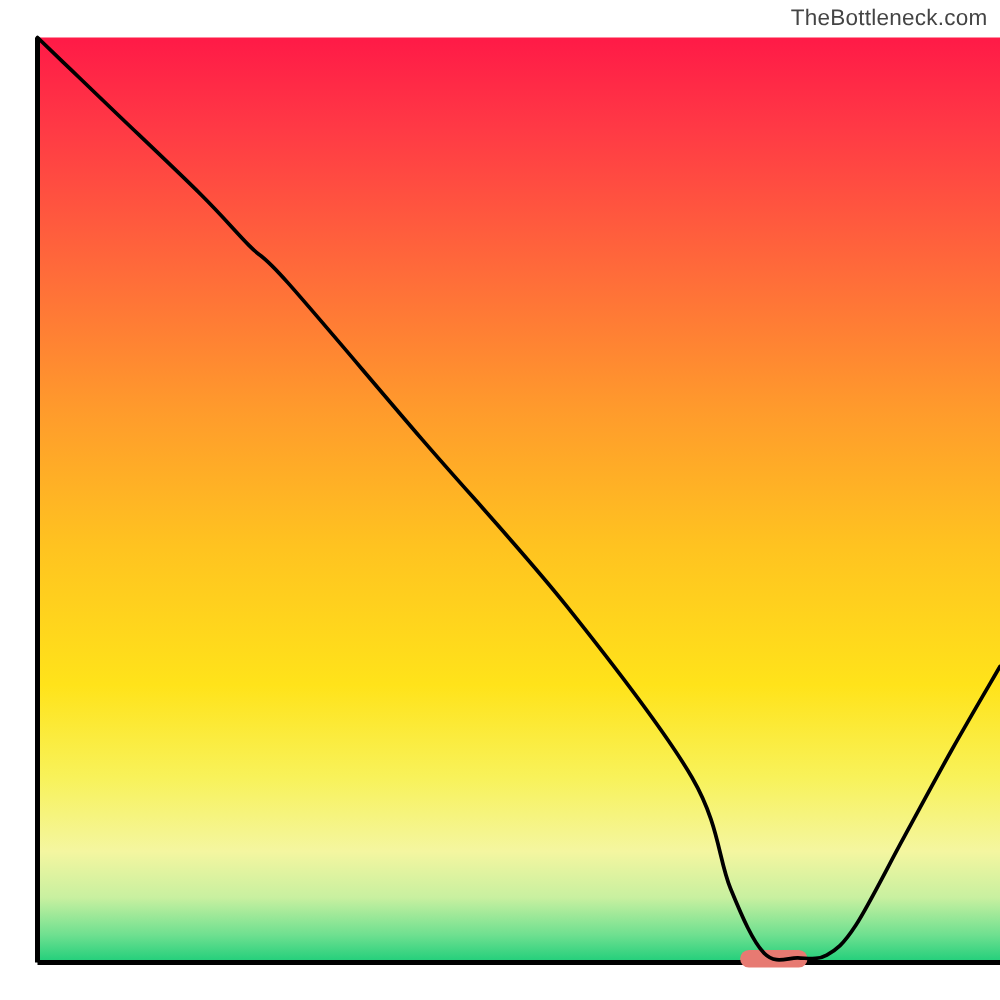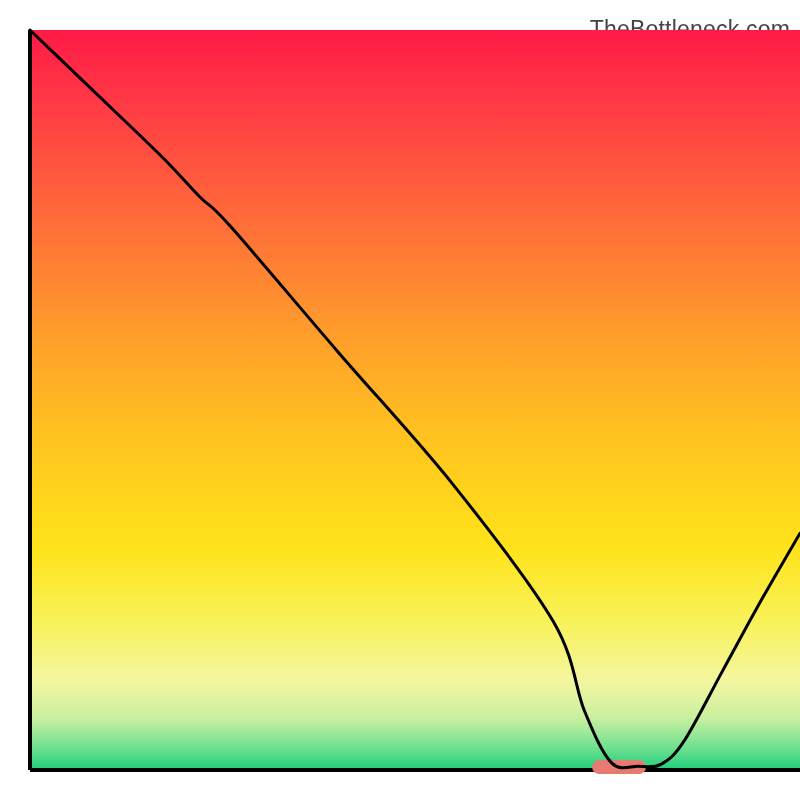--- a/index.html
+++ b/index.html
@@ -12,25 +12,24 @@
   }
   .container {
     position: relative;
     width: 800px;
     height: 800px;
   }
   .watermark {
     position: absolute;
     top: 4px;
     right: 10px;
-    font-size: 23px;
+    font-size: 18px;
     font-weight: 500;
     color: #444;
     letter-spacing: 0.2px;
-    margin-top: 12px;
   }
   svg.plot {
     position: absolute;
     left: 0;
     top: 0;
     width: 800px;
     height: 800px;
     display: block;
   }
 </style>

